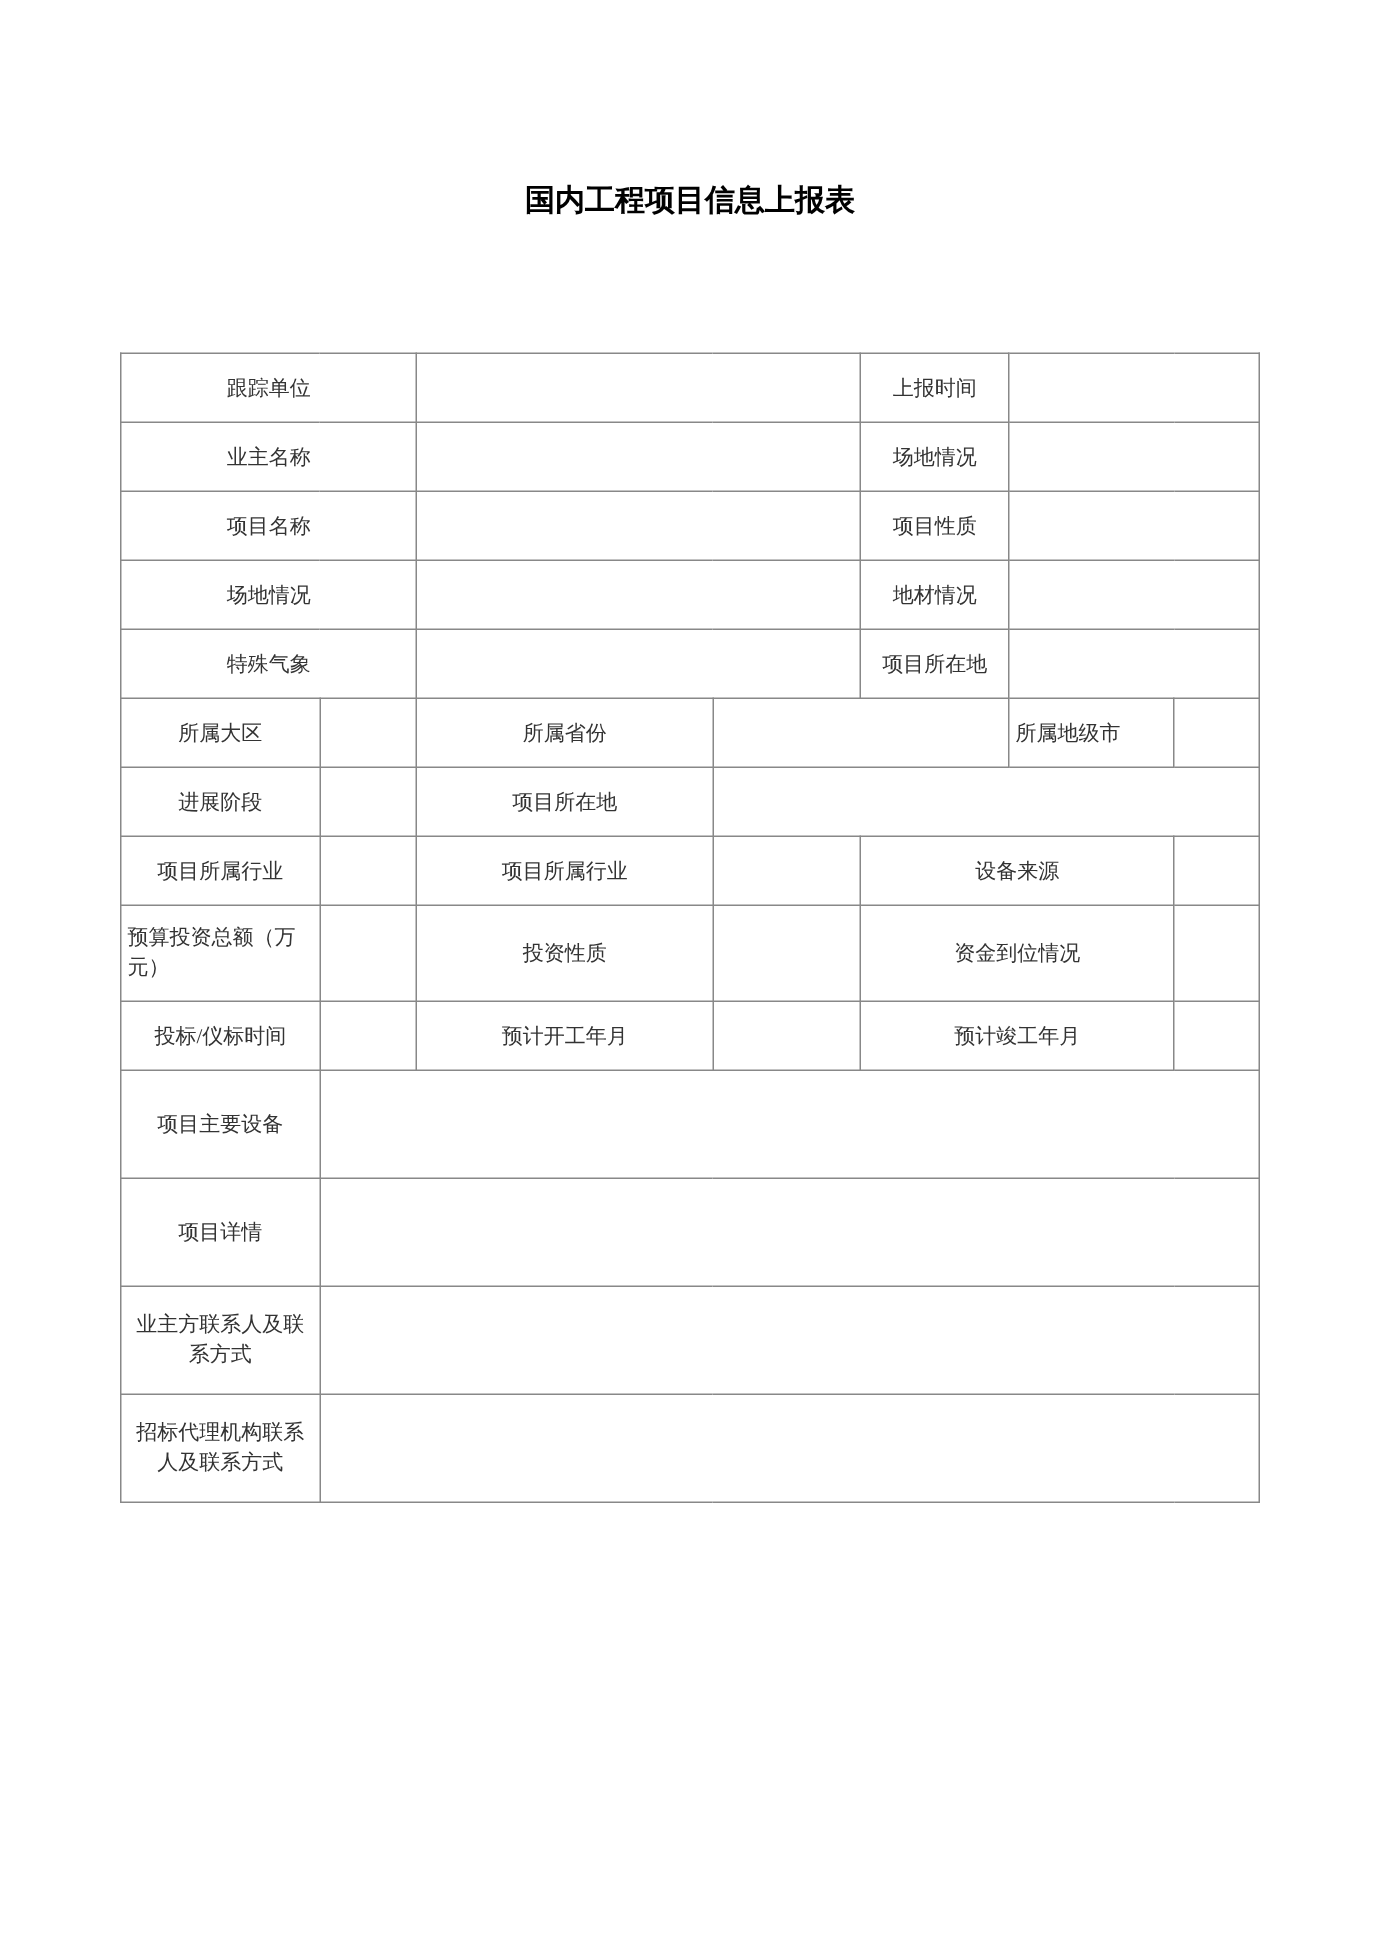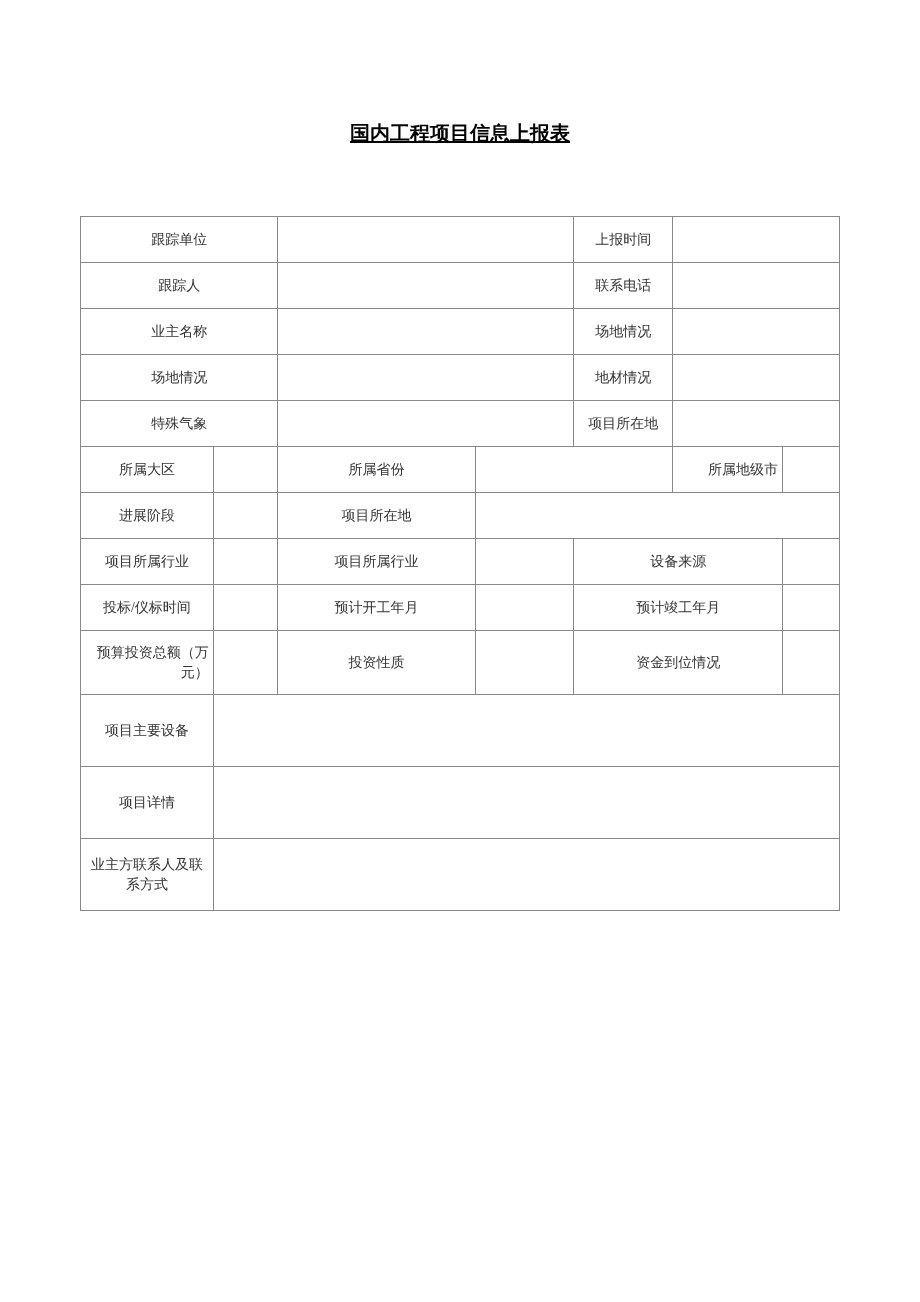--- a/index.html
+++ b/index.html
@@ -10,43 +10,42 @@
     body {
       background: #ffffff;
       font-family: "SimSun", "宋体", serif;
       width: 920px;
       padding: 120px 80px 60px 80px;
     }
     .title {
       text-align: center;
       font-size: 20px;
       font-weight: bold;
-      margin-bottom: 69px;
+      margin-bottom: 88px;
       font-family: "SimHei", "黑体", sans-serif;
-      text-decoration: underline;
     }
     table {
       border-collapse: collapse;
       width: 100%;
       table-layout: fixed;
     }
     td {
       border: 1px solid #888;
       padding: 12px 4px;
       font-size: 14px;
       color: #333;
       vertical-align: middle;
       height: 46px;
     }
     td.label {
       text-align: center;
       padding-left: 4px;
     }
     td.center {
-      text-align: right;
+      text-align: left;
     }
     td.tall {
       height: 72px;
     }
     td.two-line {
       line-height: 1.4;
     }
   </style>
 </head>
 <body>
@@ -66,34 +65,34 @@
   </colgroup>
 
   <tbody>
       <tr>
     <td class="label" colspan="2">跟踪单位</td>
     <td colspan="3"></td>
     <td class="label">上报时间</td>
     <td colspan="2"></td>
   </tr>
 
-  <tr>
-    <td class="label" colspan="2">跟踪人</td>
-    <td colspan="3"></td>
-    <td class="label">联系电话</td>
-    <td colspan="2"></td>
-  </tr>
 
   <tr>
     <td class="label" colspan="2">业主名称</td>
     <td colspan="3"></td>
     <td class="label">场地情况</td>
     <td colspan="2"></td>
   </tr>
 
+  <tr>
+    <td class="label" colspan="2">项目名称</td>
+    <td colspan="3"></td>
+    <td class="label">项目性质</td>
+    <td colspan="2"></td>
+  </tr>
 
   <tr>
     <td class="label" colspan="2">场地情况</td>
     <td colspan="3"></td>
     <td class="label">地材情况</td>
     <td colspan="2"></td>
   </tr>
 
   <tr>
     <td class="label" colspan="2">特殊气象</td>
@@ -121,48 +120,52 @@
   <tr>
     <td class="label">项目所属行业</td>
     <td></td>
     <td class="label" colspan="2">项目所属行业</td>
     <td></td>
     <td class="label" colspan="2">设备来源</td>
     <td></td>
   </tr>
 
   <tr>
+    <td class="label center two-line">预算投资总额（万元）</td>
+    <td></td>
+    <td class="label" colspan="2">投资性质</td>
+    <td></td>
+    <td class="label" colspan="2">资金到位情况</td>
+    <td></td>
+  </tr>
+
+  <tr>
     <td class="label">投标/仪标时间</td>
     <td></td>
     <td class="label" colspan="2">预计开工年月</td>
     <td></td>
     <td class="label" colspan="2">预计竣工年月</td>
-    <td></td>
-  </tr>
-
-  <tr>
-    <td class="label center two-line">预算投资总额（万元）</td>
-    <td></td>
-    <td class="label" colspan="2">投资性质</td>
-    <td></td>
-    <td class="label" colspan="2">资金到位情况</td>
     <td></td>
   </tr>
 
   <tr>
     <td class="label tall">项目主要设备</td>
     <td colspan="7" class="tall"></td>
   </tr>
 
   <tr>
     <td class="label tall">项目详情</td>
     <td colspan="7" class="tall"></td>
   </tr>
 
   <tr>
     <td class="label tall two-line">业主方联系人及联系方式</td>
     <td colspan="7" class="tall"></td>
   </tr>
 
+  <tr>
+    <td class="label tall two-line">招标代理机构联系人及联系方式</td>
+    <td colspan="7" class="tall"></td>
+  </tr>
 
 
 </tbody>
   </table>
 
 </body></html>

